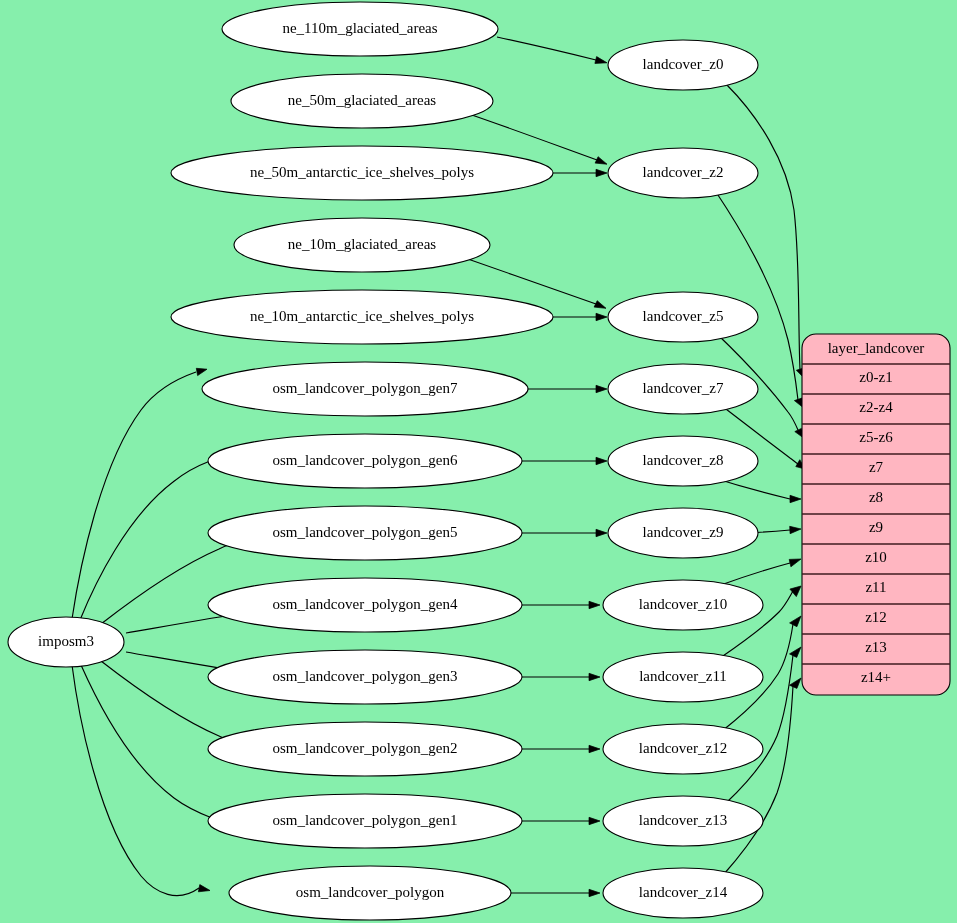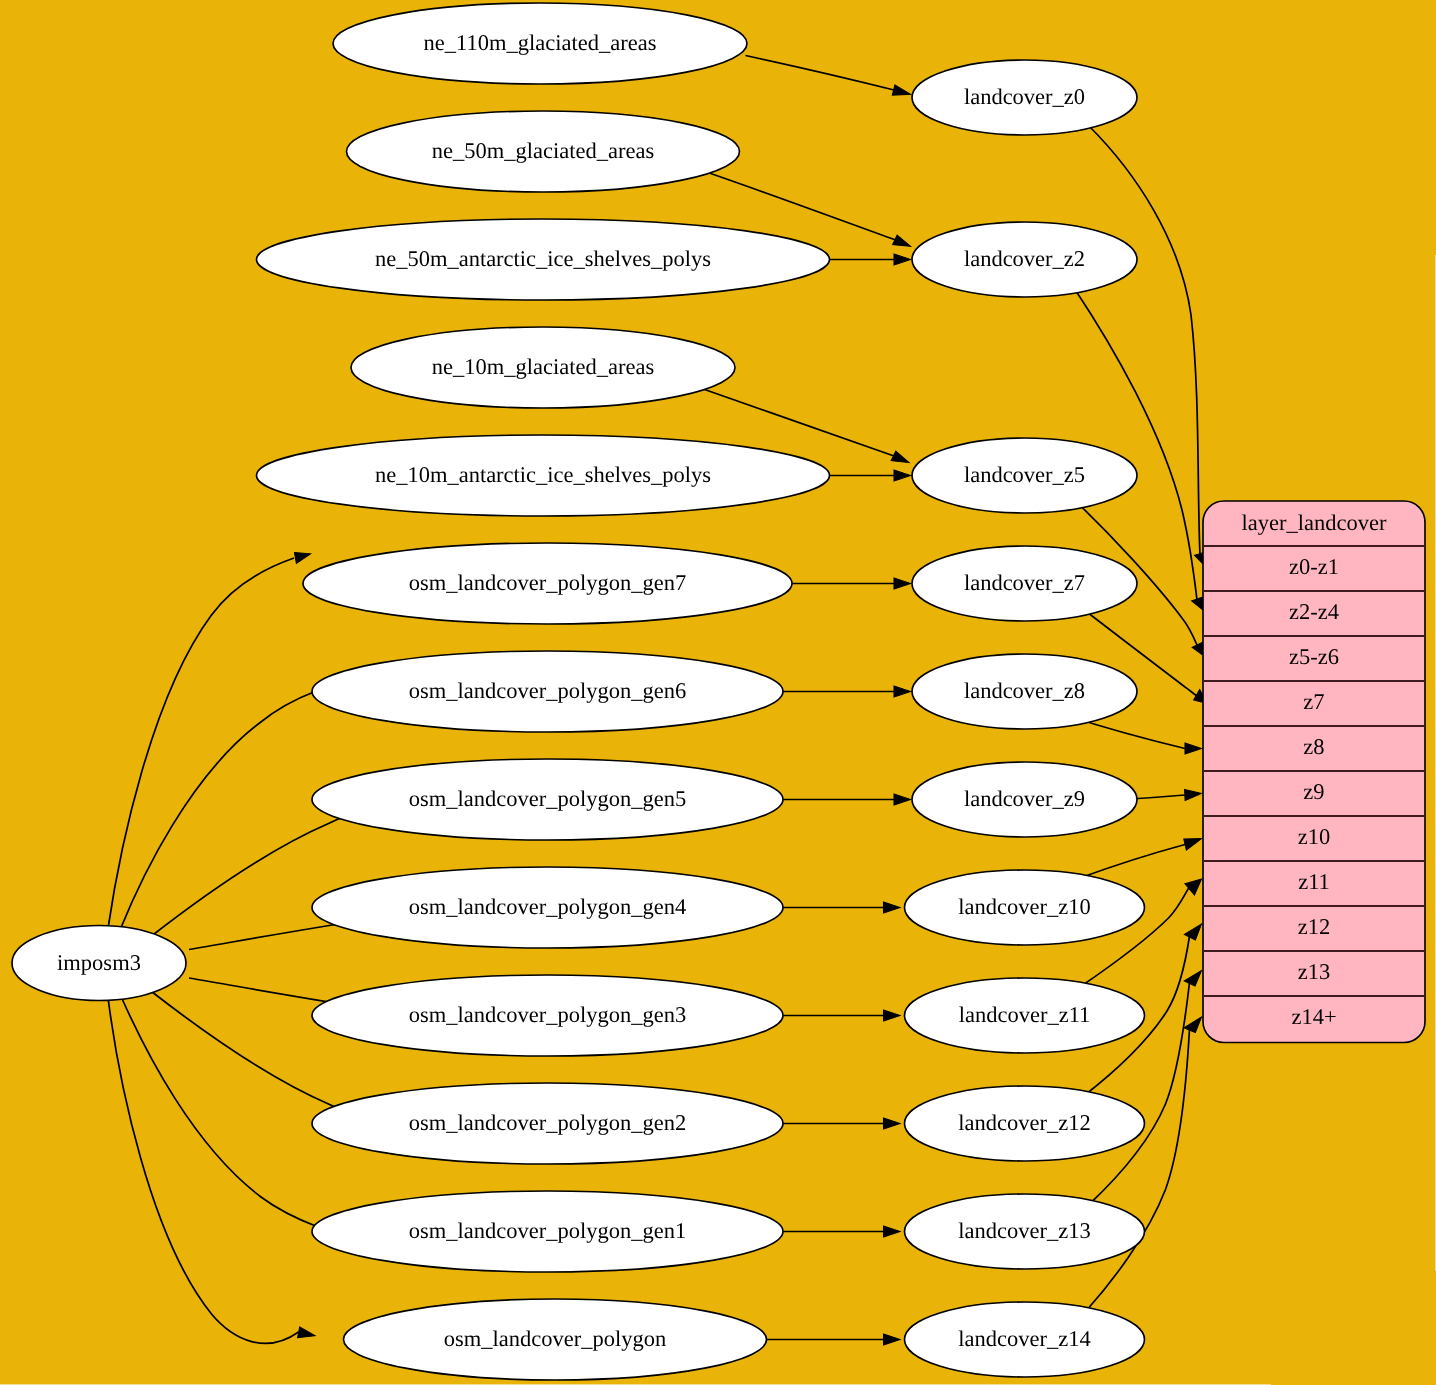--- a/index.html
+++ b/index.html
@@ -10,21 +10,21 @@
   body {
     width: 957px;
     height: 923px;
     overflow: hidden;
     font-family: "Liberation Serif", "DejaVu Serif", serif;
   }
   #graph-root {
     position: relative;
     width: 957px;
     height: 923px;
-    background: #eab308;
+    background: #86efac;
   }
   svg#graph-svg {
     display: block;
     width: 957px;
     height: 923px;
   }
   .node-ellipse {
     fill: #ffffff;
     stroke: #000000;
     stroke-width: 1.1;

